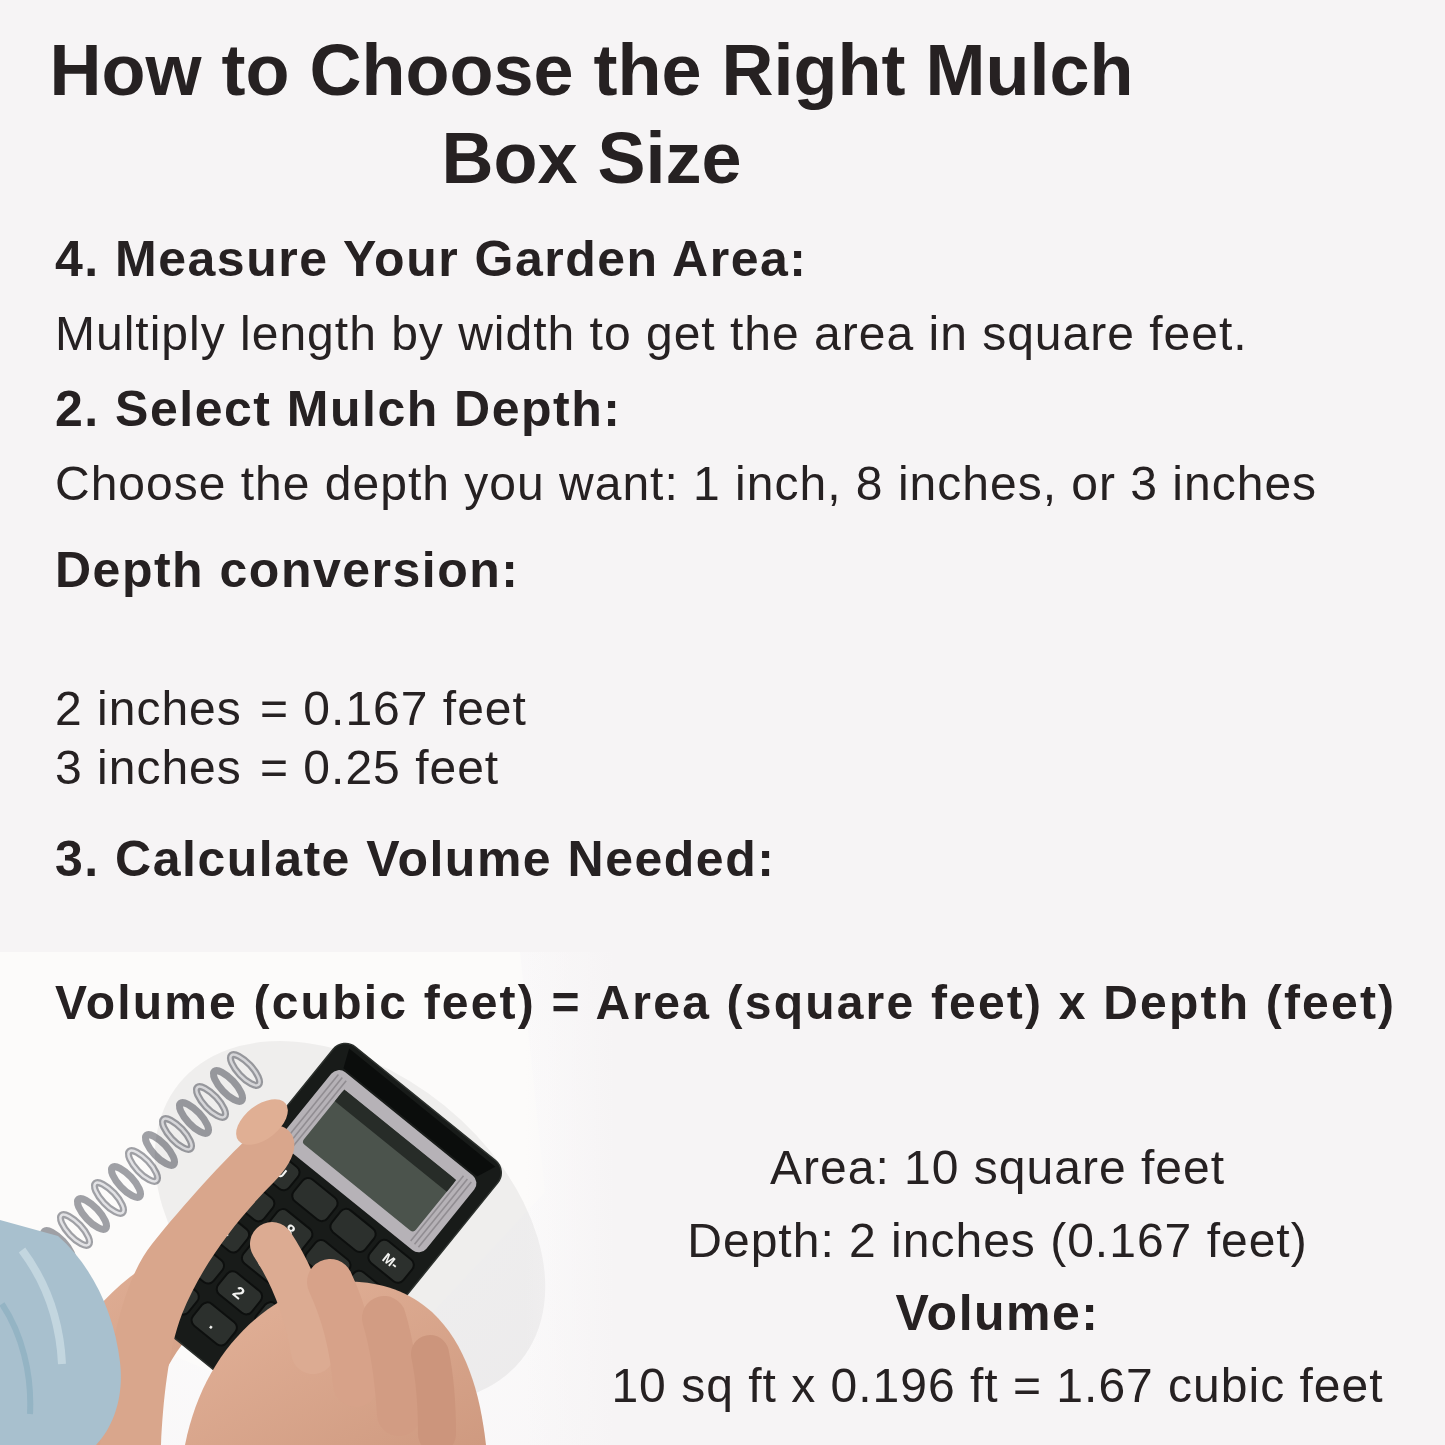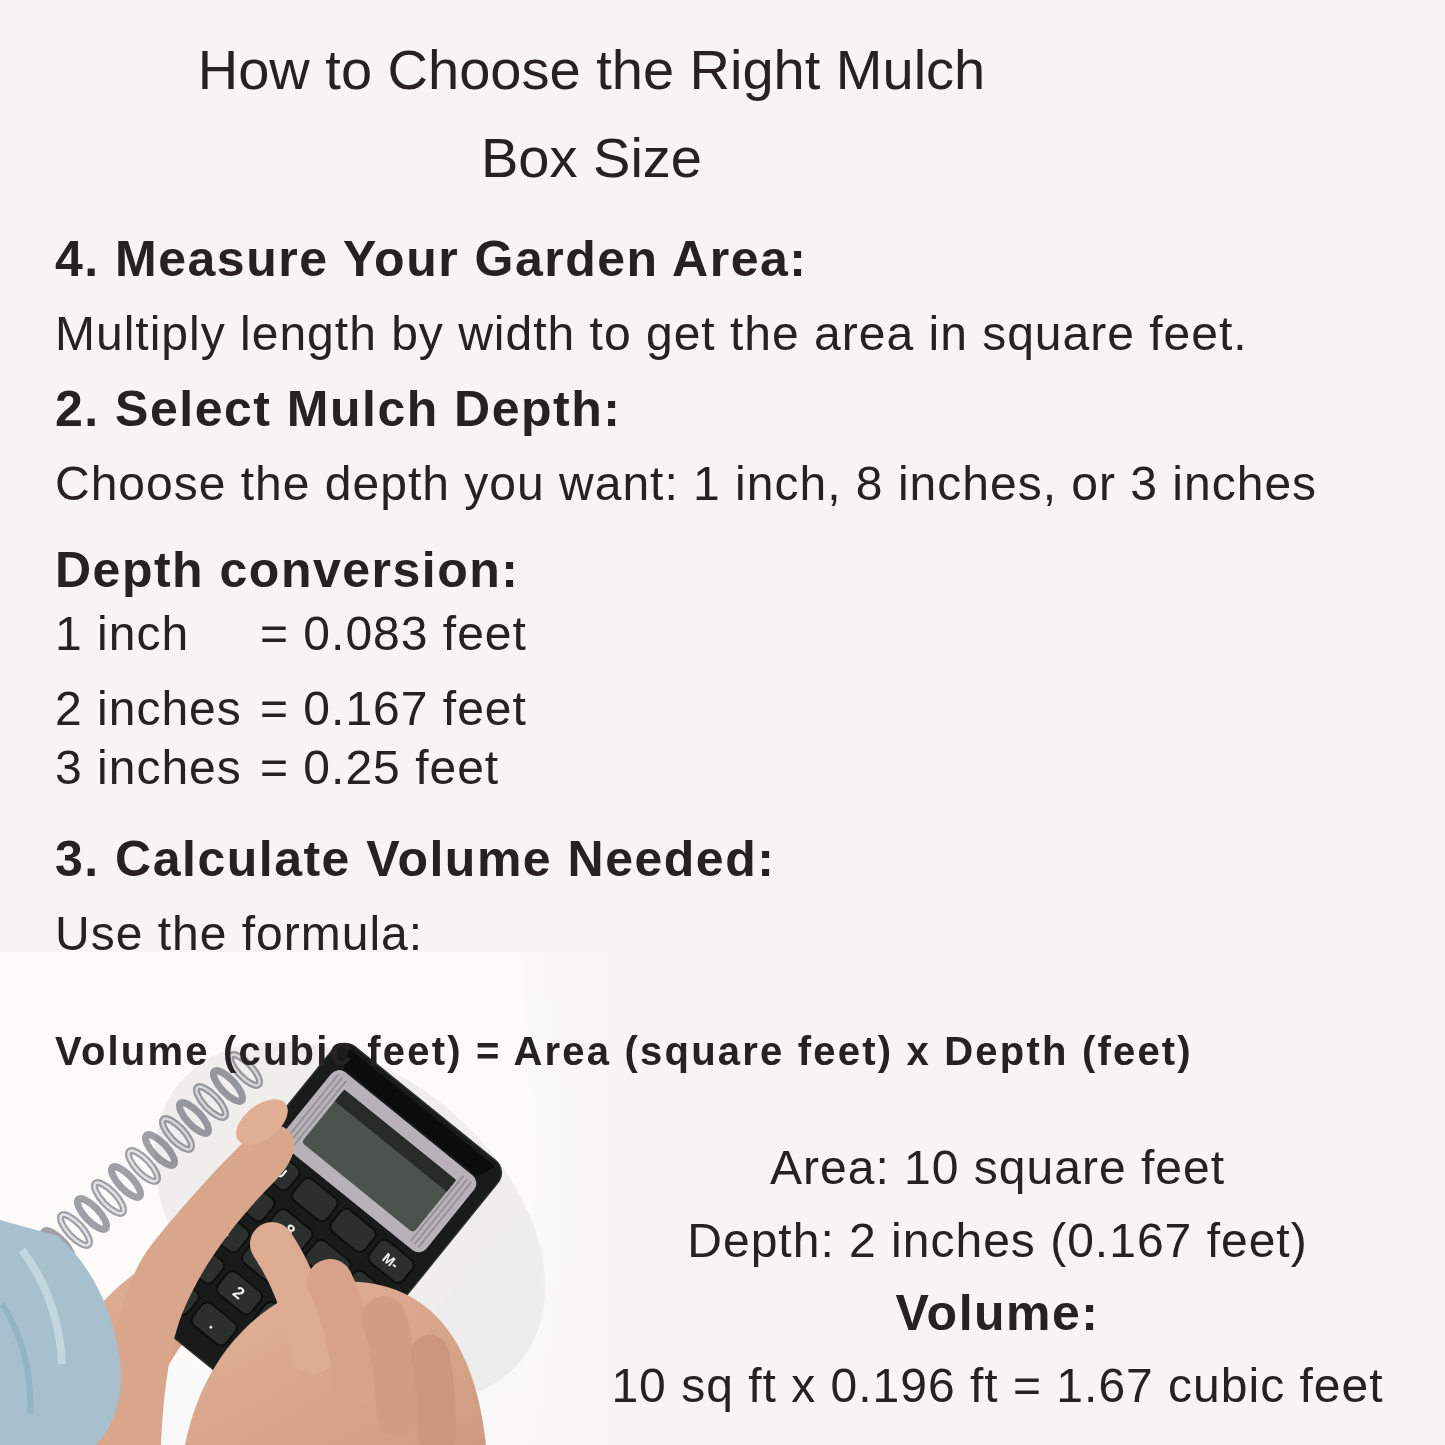--- a/index.html
+++ b/index.html
@@ -6,29 +6,29 @@
   body{
     width:1445px;height:1445px;
     background:#f6f4f5;
     font-family:"Liberation Sans", sans-serif;
     color:#262122;
     overflow:hidden;
   }
   .page{position:relative;width:1445px;height:1445px;background:#f6f4f5;}
   .title{
     position:absolute;top:26px;left:0;width:1183px;
-    text-align:center;font-weight:normal;font-size:56px;line-height:88px;
+    text-align:center;font-weight:bold;font-size:72px;line-height:88px;
     letter-spacing:0;z-index:3;
   }
   .line{
     position:absolute;left:55px;z-index:3;
     font-size:48px;line-height:56px;letter-spacing:1px;white-space:nowrap;
   }
   .h{font-weight:bold;font-size:50px;letter-spacing:1.5px;}
-  .formula{font-weight:bold;letter-spacing:2.2px;font-size:40px;margin-top:48px;}
+  .formula{font-weight:bold;letter-spacing:2.2px;font-size:48px;}
   .conv-label{display:inline-block;width:205px;}
   .ex{
     position:absolute;left:550px;width:895px;text-align:center;z-index:3;
     font-size:48px;line-height:56px;letter-spacing:1px;white-space:nowrap;
   }
   .exh{font-weight:bold;font-size:50px;letter-spacing:1.5px;}
   .photo{
     position:absolute;left:0;top:952px;width:615px;height:493px;z-index:1;
   }
   .keytxt{font-family:"Liberation Sans", sans-serif;font-weight:bold;fill:#f4f4f2;}
@@ -216,32 +216,28 @@
     <div>How to Choose the Right Mulch</div>
     <div>Box Size</div>
   </div>
 
   <div class="line h" style="top:231px">4. Measure Your Garden Area:</div>
   <div class="line" style="top:306px">Multiply length by width to get the area in square feet.</div>
   <div class="line h" style="top:381px">2. Select Mulch Depth:</div>
   <div class="line" style="top:456px">Choose the depth you want: 1 inch, 8 inches, or 3 inches</div>
   <div class="line h" style="top:542px">Depth conversion:</div>
 
-  <div class="line" style="top:606px">
-    <span class="conv-label">1 inch</span><span>= 0.083 feet</span>
-  </div>
   <div class="line" style="top:681px">
     <span class="conv-label">2 inches</span><span>= 0.167 feet</span>
   </div>
   <div class="line" style="top:740px">
     <span class="conv-label">3 inches</span><span>= 0.25 feet</span>
   </div>
 
   <div class="line h" style="top:831px">3. Calculate Volume Needed:</div>
-  <div class="line" style="top:906px">Use the formula:</div>
   <div class="line formula" style="top:975px">Volume (cubic feet) = Area (square feet) x Depth (feet)</div>
 
   <div class="ex" style="top:1140px">Area: 10 square feet</div>
   <div class="ex" style="top:1213px">Depth: 2 inches (0.167 feet)</div>
   <div class="ex exh" style="top:1285px">Volume:</div>
   <div class="ex" style="top:1358px">10 sq ft x 0.196 ft = 1.67 cubic feet</div>
 
 </div>
 
 </body></html>

